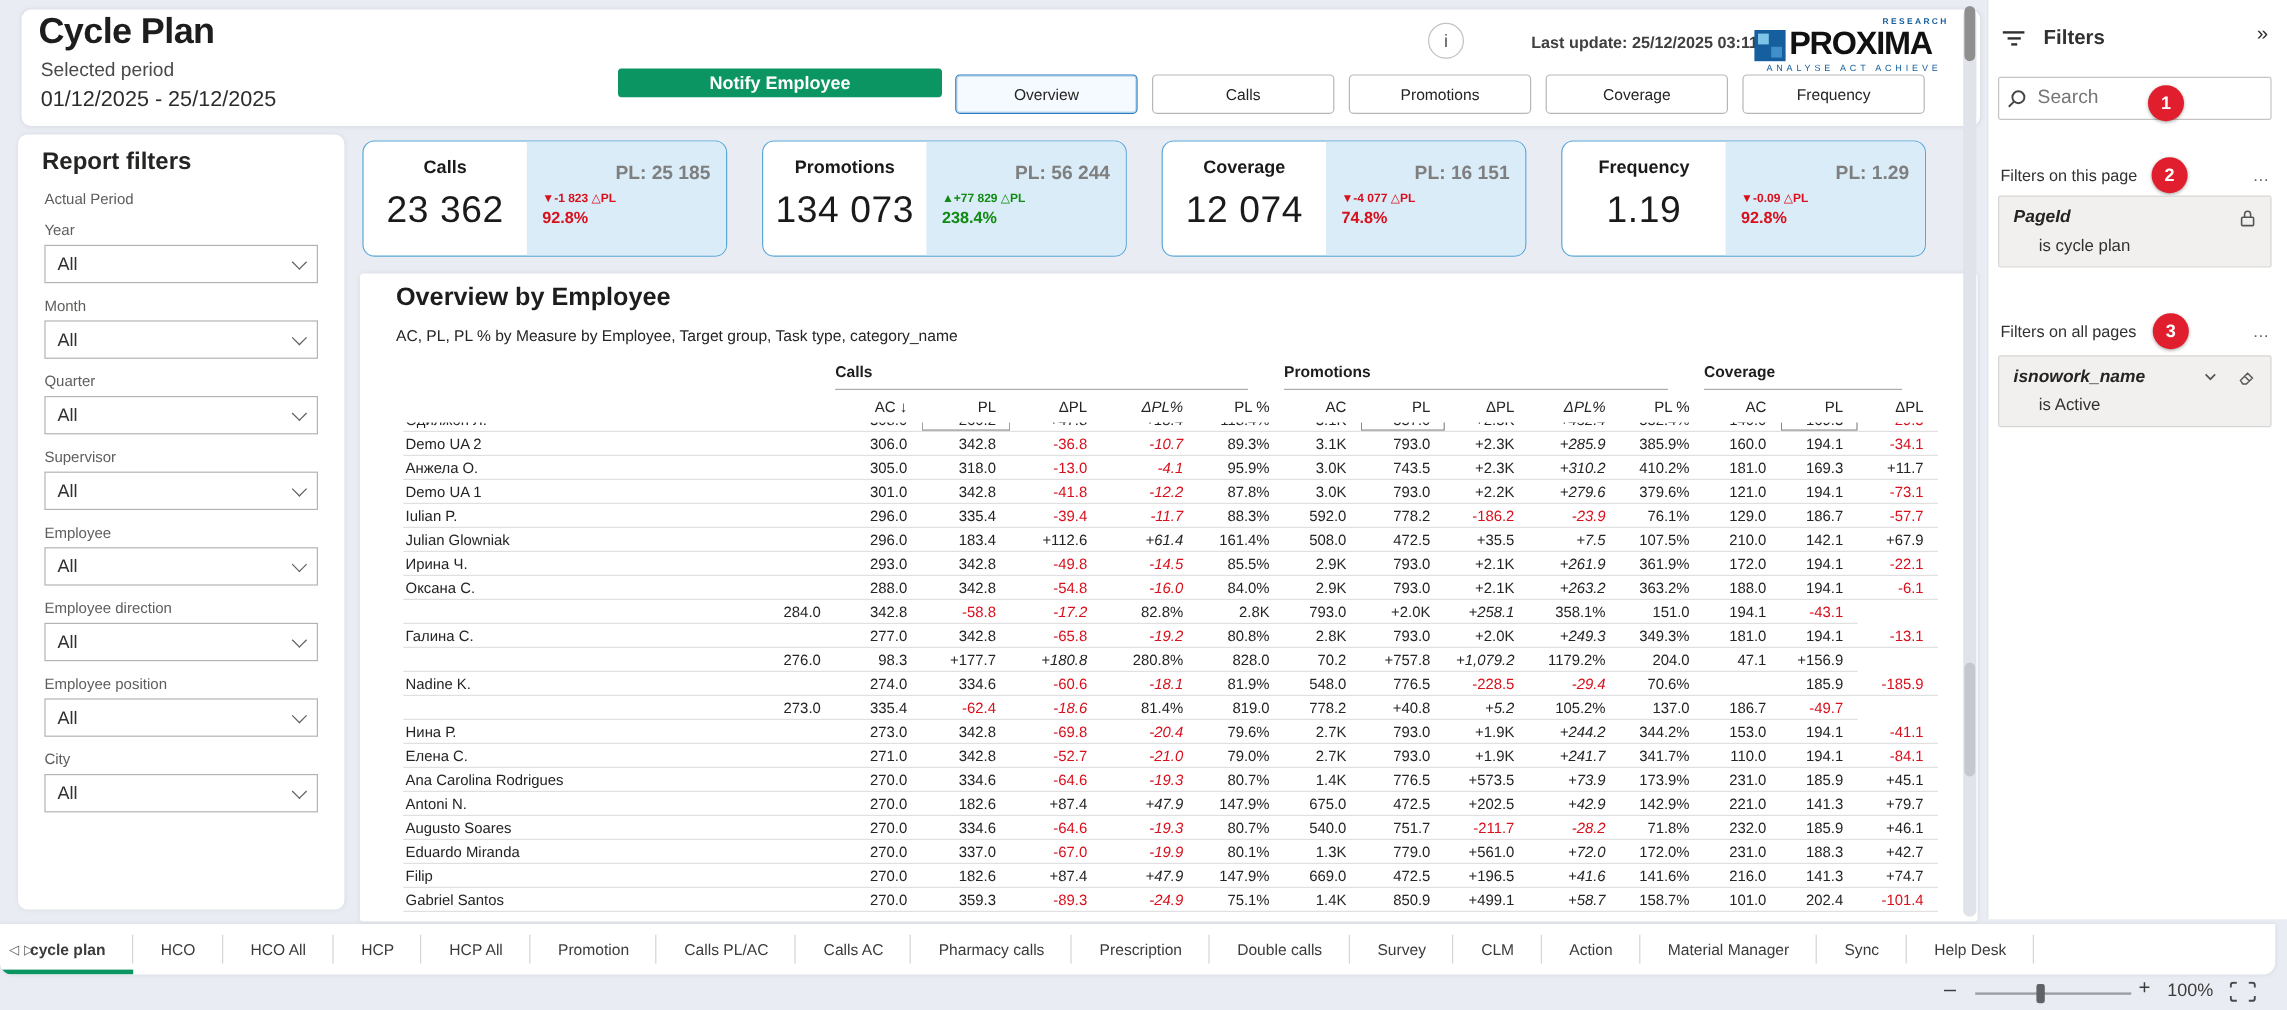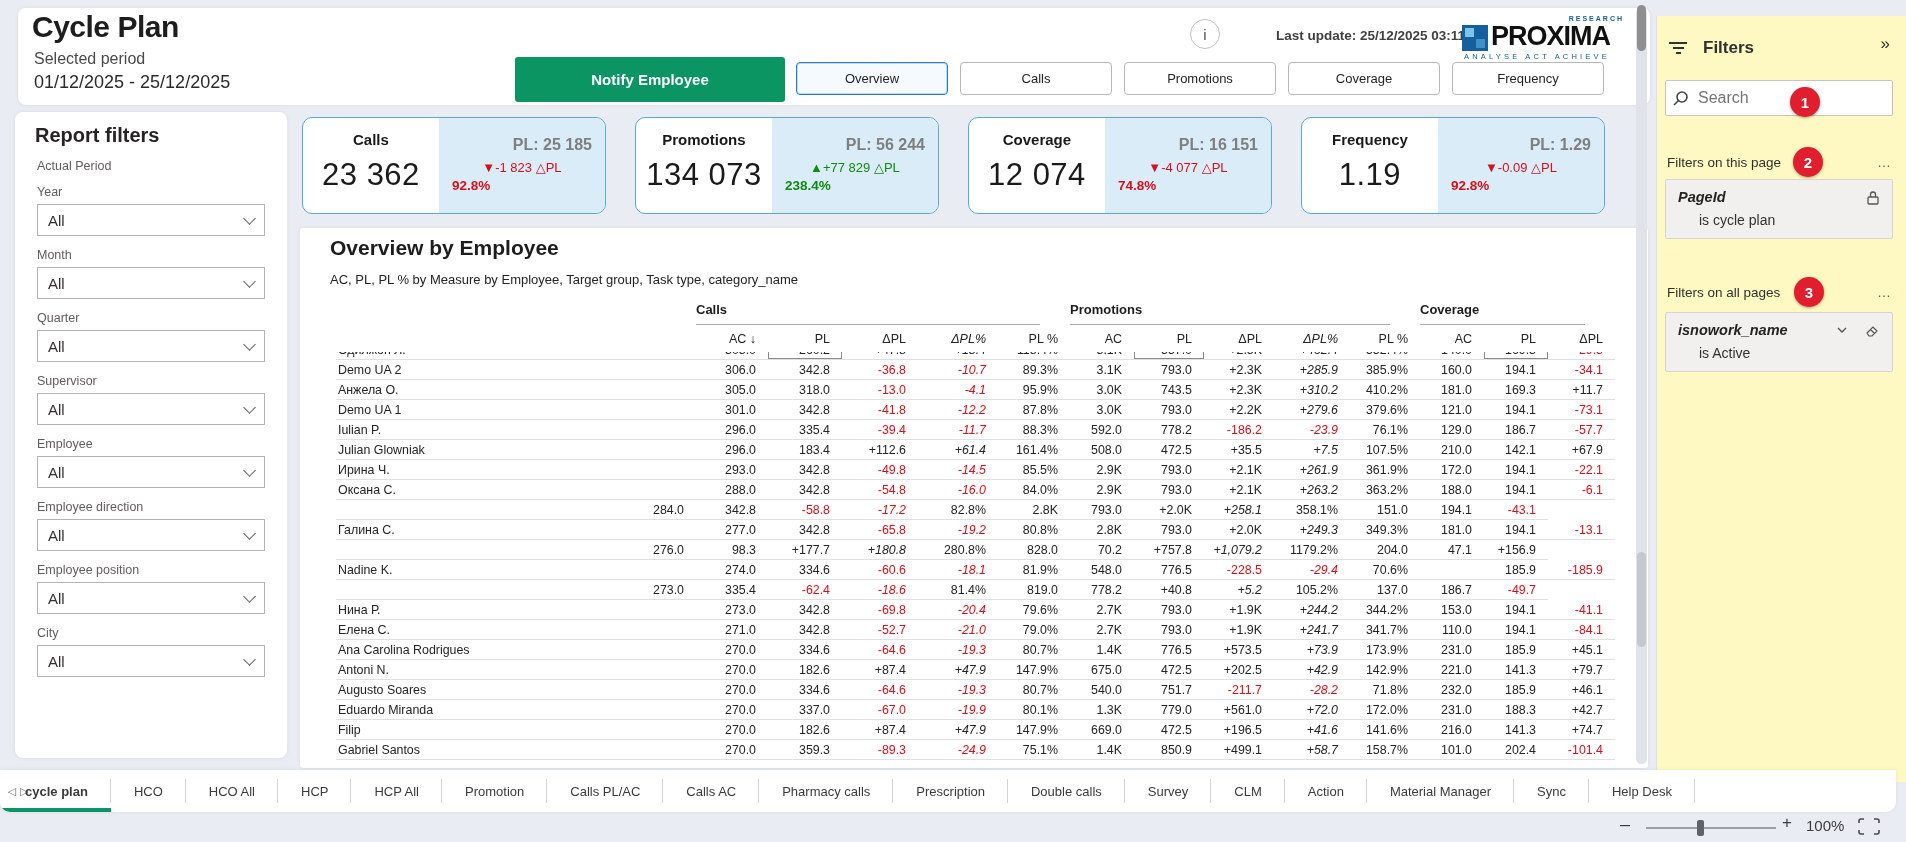--- a/index.html
+++ b/index.html
@@ -6,30 +6,30 @@
   body{width:1906px;height:842px;position:relative;overflow:hidden;
        background:#e9edf3;font-family:"Liberation Sans","DejaVu Sans",sans-serif;color:#252423;}
   .abs{position:absolute;}
   .card{background:#fff;box-shadow:0 0 4px rgba(0,0,0,.07);}
 
   
   .header-card{left:18px;top:8px;width:1632px;height:97px;border-radius:8px;}
   .page-title{position:absolute;left:14px;top:2px;font-size:30px;font-weight:800;color:#1d1d1d;letter-spacing:-.5px;}
   .sel-period{position:absolute;left:16px;top:42px;font-size:16px;color:#4a4a4a;}
   .period{position:absolute;left:16px;top:64px;font-size:18px;color:#2b2b2b;}
-  .notify-btn{position:absolute;left:497px;top:49px;width:270px;height:45px;border-radius:3px;
+  .notify-btn{position:absolute;left:497px;top:49px;width:270px;height:24px;border-radius:3px;
       display:flex;align-items:center;justify-content:center;color:#fff;font-size:15px;font-weight:bold;cursor:pointer;}
   .nav-row{position:absolute;left:778px;top:54px;display:flex;gap:12px;}
   .nav-btn{width:150px;height:31px;border:1px solid #b7b7b7;border-radius:4px;background:#fff;
       display:flex;align-items:center;justify-content:center;font-size:13px;color:#252423;cursor:pointer;}
   .nav-btn.active{border:1px solid #2b7cc2;background:#f4faff;box-shadow:0 0 0 1px #bcd9f0 inset;}
   .info-icon{position:absolute;left:1172px;top:11px;width:28px;height:28px;border:1px solid #c2c2c2;border-radius:50%;
       display:flex;align-items:center;justify-content:center;font-size:15px;color:#555;background:#fff;}
   .last-update{position:absolute;left:1258px;top:20px;font-size:13.5px;font-weight:bold;color:#404040;}
-  .logo{position:absolute;left:1444px;top:7px;width:164px;height:48px;}
+  .logo{position:absolute;left:1444px;top:7px;width:164px;height:48px;text-align:center;}
   .logo-row{display:flex;align-items:center;}
   .logo-sq{width:26px;height:26px;background:#155f9e;position:relative;margin-right:3px;margin-top:8px;}
   .logo-sq i{position:absolute;left:3px;top:3px;width:9px;height:9px;background:#7ec3e8;}
   .logo-sq b{position:absolute;right:3px;bottom:3px;width:9px;height:9px;background:#3f90c9;}
   .logo-brand{font-size:27px;font-weight:800;letter-spacing:-1px;color:#111;margin-top:6px;}
   .logo-top{position:absolute;right:2px;top:0;font-size:7px;letter-spacing:2px;color:#155f9e;font-weight:bold;}
   .logo-tag{font-size:7.5px;letter-spacing:3.2px;color:#155f9e;margin-left:2px;}
 
   
   .left-panel{left:15px;top:112px;width:272px;height:646px;border-radius:8px;}
@@ -42,21 +42,21 @@
       transform:rotate(45deg);margin-top:-4px;}
 
   
   .kpi-row{left:302px;top:117px;width:1303px;height:97px;display:flex;gap:29px;}
   .kpi{flex:1;position:relative;background:#fff;border:1.5px solid #5ba7d9;border-radius:10px;overflow:hidden;}
   .kpi-left{position:absolute;left:0;top:0;bottom:0;width:45%;display:flex;flex-direction:column;align-items:center;}
   .kpi-label{font-size:15px;font-weight:bold;margin-top:13px;color:#1a1a1a;}
   .kpi-value{font-size:31px;color:#1a1a1a;margin-top:9px;letter-spacing:.5px;}
   .kpi-right{position:absolute;right:0;top:0;bottom:0;width:55%;background:#d9ecf8;border-radius:0 9px 9px 0;padding:18px 13px;box-sizing:border-box;}
   .kpi-pl{font-size:16px;font-weight:bold;color:#7f7f7f;text-align:right;}
-  .kpi-delta{font-size:13px;font-weight:normal;margin-top:6px;text-align:center;}
+  .kpi-delta{font-size:10px;font-weight:bold;margin-top:6px;}
   .kpi-pct{font-size:13.5px;font-weight:bold;margin-top:3px;}
   .trend-down{color:#d8101c;} .trend-up{color:#118a11;}
 
   
   .table-card{left:300px;top:228px;width:1348px;height:540px;border-radius:3px;overflow:hidden;}
   .tc-title{position:absolute;left:30px;top:8px;font-size:21px;font-weight:800;color:#1d1d1d;}
   .tc-sub{position:absolute;left:30px;top:44px;font-size:13px;color:#252423;}
   .matrix{position:absolute;left:36px;top:74px;width:1279px;}
   .mgrid{display:grid;grid-template-columns:360px 72px 74px 76px 80px 72px 64px 70px 70px 76px 70px 64px 64px 67px;}
   .grp-row{display:grid;grid-template-columns:360px 374px 350px 195px;height:24px;}
@@ -76,21 +76,21 @@
       {box-shadow:inset 0 5px 0 0 #3a3a3a;}
   .row-clipped span:nth-child(3),.row-clipped span:nth-child(8),.row-clipped span:nth-child(13)
       {box-shadow:inset 0 0 0 1px #8a8a8a;}
 
   
   .scroll-main{left:1636px;top:8px;width:11px;height:756px;background:#e0e4ea;border-radius:6px;}
   .thumb-a{position:absolute;left:1px;top:5px;width:9px;height:46px;background:#8f8f8f;border-radius:5px;cursor:pointer;}
   .thumb-b{position:absolute;left:1px;top:552px;width:9px;height:95px;background:#c5c9cf;border-radius:5px;cursor:pointer;}
 
   
-  .filters-pane{left:1656px;top:16px;width:250px;height:766px;background:#fef9c3;border-left:1px solid #dde1e6;box-sizing:border-box;}
+  .filters-pane{left:1656px;top:0;width:250px;height:766px;background:#ffffff;border-left:1px solid #dde1e6;box-sizing:border-box;}
   .fp-head{position:absolute;left:12px;top:22px;display:flex;align-items:center;}
   .funnel{width:18px;margin-right:16px;}
   .funnel div{height:2px;background:#323130;margin:3px auto;}
   .funnel .f1{width:18px;} .funnel .f2{width:11px;} .funnel .f3{width:5px;}
   .fp-title{font-size:17px;font-weight:bold;color:#323130;}
   .fp-collapse{position:absolute;right:16px;top:18px;font-size:17px;color:#323130;cursor:pointer;}
   .fp-search{position:absolute;left:8px;top:64px;width:228px;height:36px;background:#fff;border:1px solid #c6c4c2;
       border-radius:2px;display:flex;align-items:center;box-sizing:border-box;}
   .fp-search input{border:none;outline:none;font-size:16px;color:#605e5c;width:140px;background:transparent;
       font-family:"Liberation Sans",sans-serif;}

